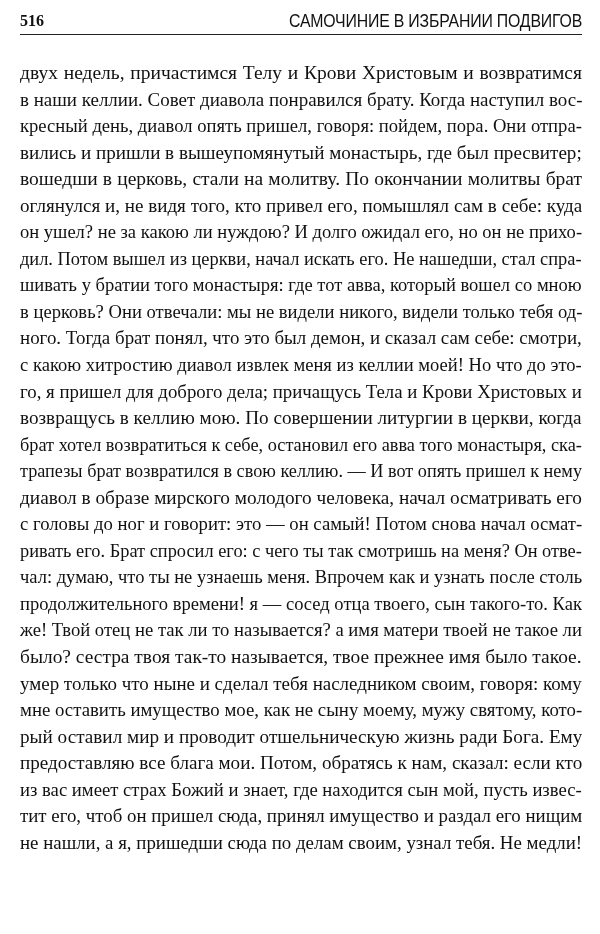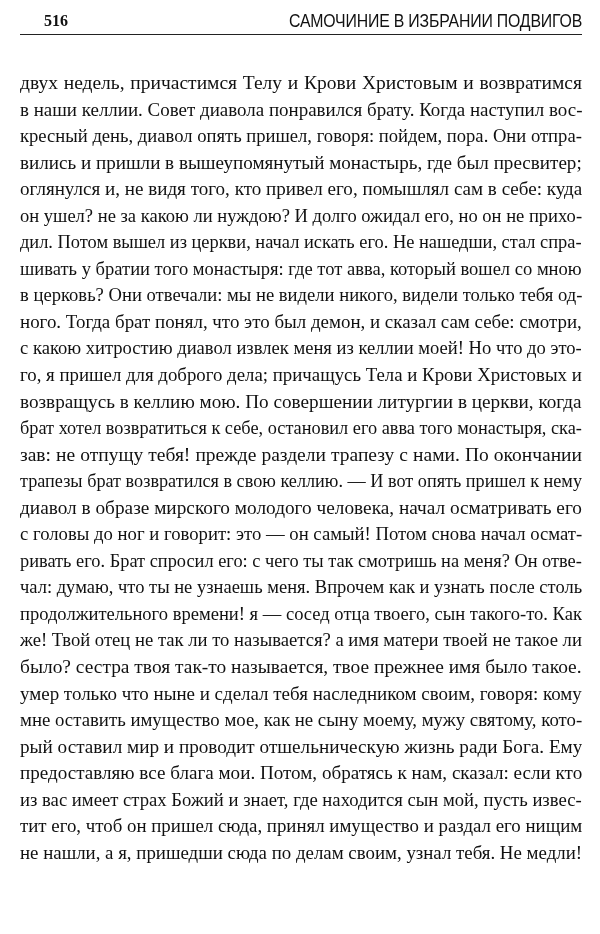--- a/index.html
+++ b/index.html
@@ -2,56 +2,56 @@
 <html><head>
 <meta charset="utf-8">
 <style>
   html, body { margin: 0; padding: 0; background: #fff; }
   body { width: 600px; height: 934px; overflow: hidden; position: relative; color: #111; }
   .header {
     position: absolute; left: 20px; top: 8px; width: 562px; height: 26px;
     border-bottom: 1.5px solid #222;
     font-family: "Liberation Serif", serif;
   }
-  .page-num { position: absolute; left: 0; top: 4px; font-size: 16px; font-weight: bold; margin-left: 24px; }
+  .page-num { position: absolute; left: 0; top: 4px; font-size: 16px; font-weight: bold; }
   .running-title { position: absolute; right: 0; top: 3px; font-size: 18px; letter-spacing: -0.2px; font-family: "Liberation Sans", sans-serif; font-stretch: condensed; transform: scaleX(0.88); transform-origin: right center; }
   .body-text {
     position: absolute; left: 20px; top: 60px; width: 562px;
     font-family: "Liberation Serif", serif; font-size: 19.5px;
   }
   .line {
     display: block; height: 26.55px; line-height: 26.55px;
     white-space: nowrap; text-align: justify; text-align-last: justify;
     overflow: hidden;
   }
 </style>
 </head>
 <body>
 
 <div class="header">
   <span class="page-num">516</span>
   <span class="running-title">САМОЧИНИЕ В ИЗБРАНИИ ПОДВИГОВ</span>
 </div>
 
 <div class="body-text" id="body-text">
-    <span class="line" style="display: block; margin-top: 10px;">двух недель, причастимся Телу и Крови Христовым и возвратимся</span>
+    <span class="line" style="display: block;">двух недель, причастимся Телу и Крови Христовым и возвратимся</span>
     <span class="line" style="display: block; transform: scaleX(0.972318); transform-origin: left center; width: 578px; text-align-last: left;">в наши келлии. Совет диавола понравился брату. Когда наступил вос-</span>
     <span class="line" style="display: block; transform: scaleX(0.95416); transform-origin: left center; width: 589px; text-align-last: left;">кресный день, диавол опять пришел, говоря: пойдем, пора. Они отпра-</span>
     <span class="line" style="display: block; transform: scaleX(0.979094); transform-origin: left center; width: 574px; text-align-last: left;">вились и пришли в вышеупомянутый монастырь, где был пресвитер;</span>
+    <span class="line" style="display: block;">вошедши в церковь, стали на молитву. По окончании молитвы брат</span>
     <span class="line" style="display: block; transform: scaleX(0.977391); transform-origin: left center; width: 575px; text-align-last: left;">оглянулся и, не видя того, кто привел его, помышлял сам в себе: куда</span>
     <span class="line" style="display: block; transform: scaleX(0.950931); transform-origin: left center; width: 591px; text-align-last: left;">он ушел? не за какою ли нуждою? И долго ожидал его, но он не прихо-</span>
     <span class="line" style="display: block; transform: scaleX(0.942953); transform-origin: left center; width: 596px; text-align-last: left;">дил. Потом вышел из церкви, начал искать его. Не нашедши, стал спра-</span>
     <span class="line" style="display: block; transform: scaleX(0.950931); transform-origin: left center; width: 591px; text-align-last: left;">шивать у братии того монастыря: где тот авва, который вошел со мною</span>
     <span class="line" style="display: block; transform: scaleX(0.95416); transform-origin: left center; width: 589px; text-align-last: left;">в церковь? Они отвечали: мы не видели никого, видели только тебя од-</span>
     <span class="line" style="display: block; transform: scaleX(0.970639); transform-origin: left center; width: 579px; text-align-last: left;">ного. Тогда брат понял, что это был демон, и сказал сам себе: смотри,</span>
     <span class="line" style="display: block; transform: scaleX(0.952542); transform-origin: left center; width: 590px; text-align-last: left;">с какою хитростию диавол извлек меня из келлии моей! Но что до это-</span>
     <span class="line" style="display: block; transform: scaleX(0.965636); transform-origin: left center; width: 582px; text-align-last: left;">го, я пришел для доброго дела; причащусь Тела и Крови Христовых и</span>
     <span class="line" style="display: block; transform: scaleX(0.984238); transform-origin: left center; width: 571px; text-align-last: left;">возвращусь в келлию мою. По совершении литургии в церкви, когда</span>
     <span class="line" style="display: block; transform: scaleX(0.93823); transform-origin: left center; width: 599px; text-align-last: left;">брат хотел возвратиться к себе, остановил его авва того монастыря, ска-</span>
-    <span class="line" style="display: block;">зав: не отпущу тебя! прежде раздели трапезу с нами. По окончании</span>
     <span class="line" style="display: block; transform: scaleX(0.933555); transform-origin: left center; width: 602px; text-align-last: left;">трапезы брат возвратился в свою келлию. — И вот опять пришел к нему</span>
     <span class="line" style="display: block; transform: scaleX(0.989437); transform-origin: left center; width: 568px; text-align-last: left;">диавол в образе мирского молодого человека, начал осматривать его</span>
     <span class="line" style="display: block; transform: scaleX(0.959044); transform-origin: left center; width: 586px; text-align-last: left;">с головы до ног и говорит: это — он самый! Потом снова начал осмат-</span>
     <span class="line" style="display: block; transform: scaleX(0.941374); transform-origin: left center; width: 597px; text-align-last: left;">ривать его. Брат спросил его: с чего ты так смотришь на меня? Он отве-</span>
     <span class="line" style="display: block; transform: scaleX(0.949324); transform-origin: left center; width: 592px; text-align-last: left;">чал: думаю, что ты не узнаешь меня. Впрочем как и узнать после столь</span>
     <span class="line" style="display: block; transform: scaleX(0.950931); transform-origin: left center; width: 591px; text-align-last: left;">продолжительного времени! я — сосед отца твоего, сын такого-то. Как</span>
     <span class="line" style="display: block; transform: scaleX(0.955782); transform-origin: left center; width: 588px; text-align-last: left;">же! Твой отец не так ли то называется? а имя матери твоей не такое ли</span>
     <span class="line" style="display: block; transform: scaleX(0.996454); transform-origin: left center; width: 564px; text-align-last: left;">было? сестра твоя так-то называется, твое прежнее имя было такое.</span>
     <span class="line" style="display: block; transform: scaleX(0.972318); transform-origin: left center; width: 578px; text-align-last: left;">умер только что ныне и сделал тебя наследником своим, говоря: кому</span>
     <span class="line" style="display: block; transform: scaleX(0.963979); transform-origin: left center; width: 583px; text-align-last: left;">мне оставить имущество мое, как не сыну моему, мужу святому, кото-</span>

